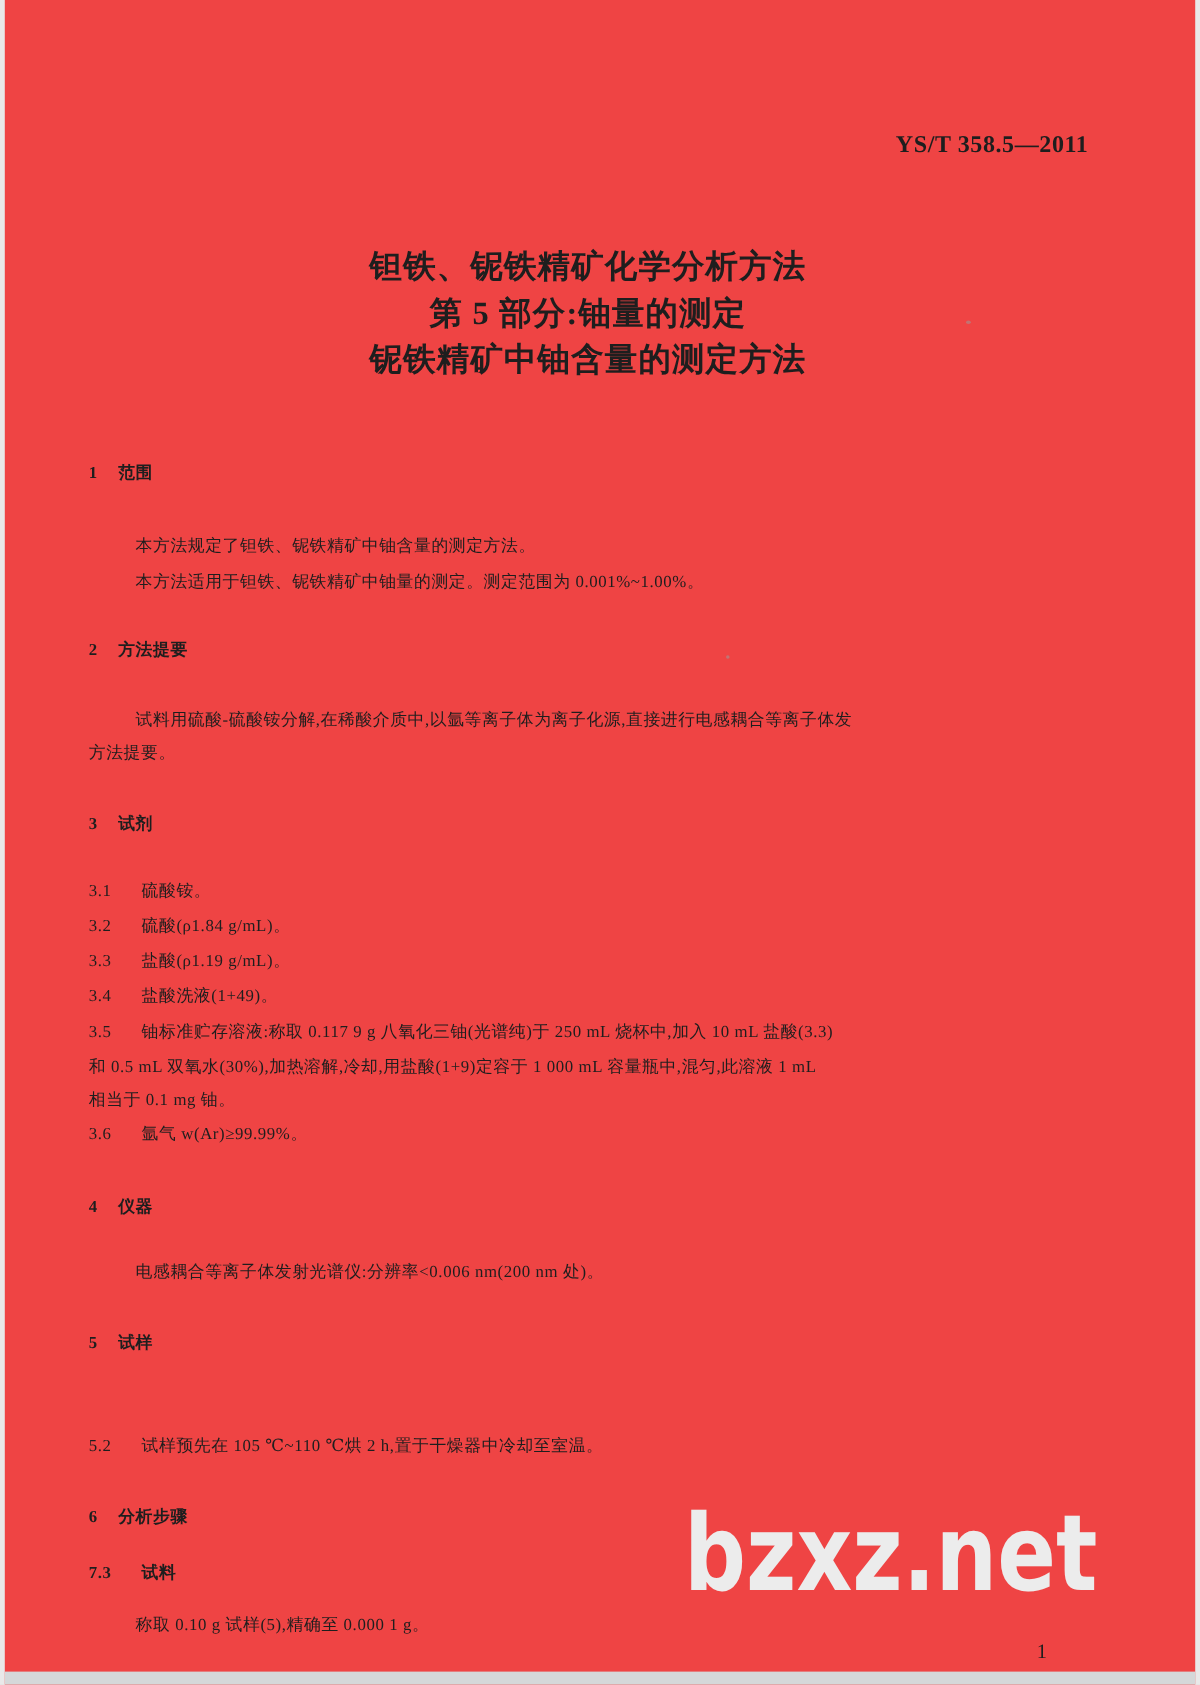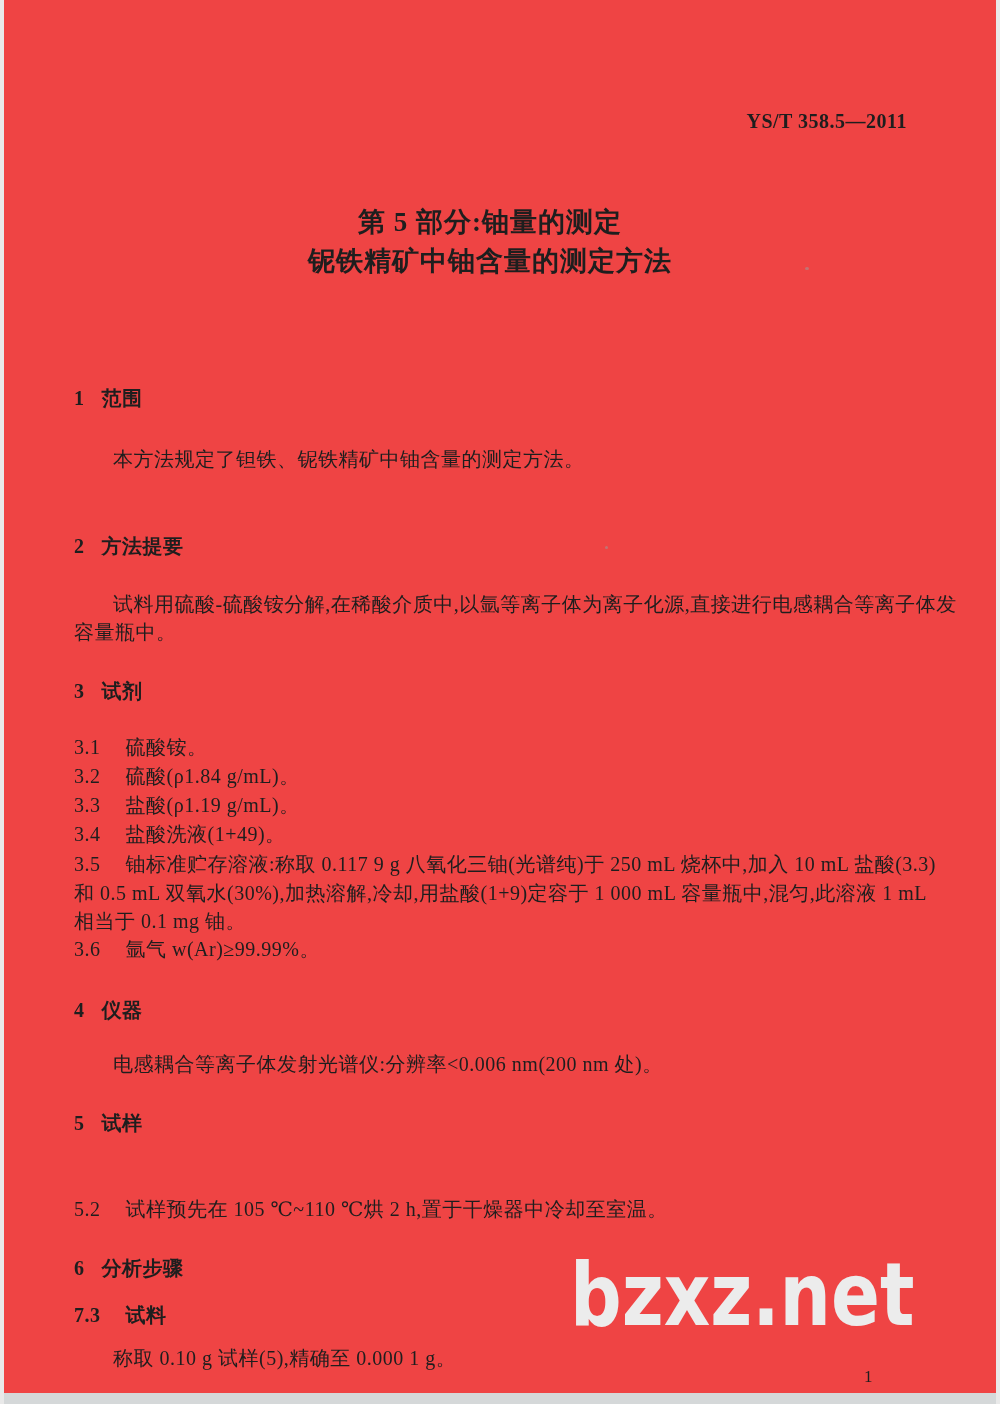--- a/index.html
+++ b/index.html
@@ -11,21 +11,21 @@
   }
   .docnum{
     position:absolute;top:110px;left:0;width:903px;text-align:right;
     font-size:20px;font-weight:700;letter-spacing:.5px;white-space:nowrap;
   }
   .title{
     position:absolute;top:203px;left:0;width:972px;text-align:center;
     font-weight:700;font-size:27px;line-height:38.5px;letter-spacing:1px;
   }
   .line{
-    position:absolute;left:70px;font-size:20px;white-space:nowrap;
+    position:absolute;left:70px;font-size:14px;white-space:nowrap;
     letter-spacing:.5px;
   }
   .h{font-weight:700;}
   .indent{padding-left:39px;}
   .hnum{display:inline-block;margin-right:17px;}
   .num{display:inline-block;margin-right:25px;}
   .watermark{
     position:absolute;left:566px;top:1243px;
     font-family:"DejaVu Sans","Liberation Sans",sans-serif;
     font-weight:700;font-size:88px;color:#ececec;
@@ -40,34 +40,36 @@
 </head>
 <body>
 
 <div class="page">
 
   <div class="watermark">bzxz.net</div>
 
   <div class="docnum">YS/T 358.5—2011</div>
 
   <div class="title">
+    <div>钽铁、铌铁精矿化学分析方法</div>
     <div>第 5 部分:铀量的测定</div>
     <div>铌铁精矿中铀含量的测定方法</div>
   </div>
 
   <div class="line h" style="top:385px">
     <span class="hnum">1</span><span>范围</span>
   </div>
   <div class="line indent" style="top:446px">本方法规定了钽铁、铌铁精矿中铀含量的测定方法。</div>
+  <div class="line indent" style="top:476px">本方法适用于钽铁、铌铁精矿中铀量的测定。测定范围为 0.001%~1.00%。</div>
 
   <div class="line h" style="top:533px">
     <span class="hnum">2</span><span>方法提要</span>
   </div>
   <div class="line indent" style="top:591px">试料用硫酸-硫酸铵分解,在稀酸介质中,以氩等离子体为离子化源,直接进行电感耦合等离子体发</div>
-  <div class="line" style="top:619px">容量瓶中。</div>
+  <div class="line" style="top:619px">方法提要。</div>
 
   <div class="line h" style="top:678px">
     <span class="hnum">3</span><span>试剂</span>
   </div>
   <div class="line" style="top:734px">
     <span class="num">3.1</span><span>硫酸铵。</span>
   </div>
   <div class="line" style="top:763px">
     <span class="num">3.2</span><span>硫酸(ρ1.84 g/mL)。</span>
   </div>

